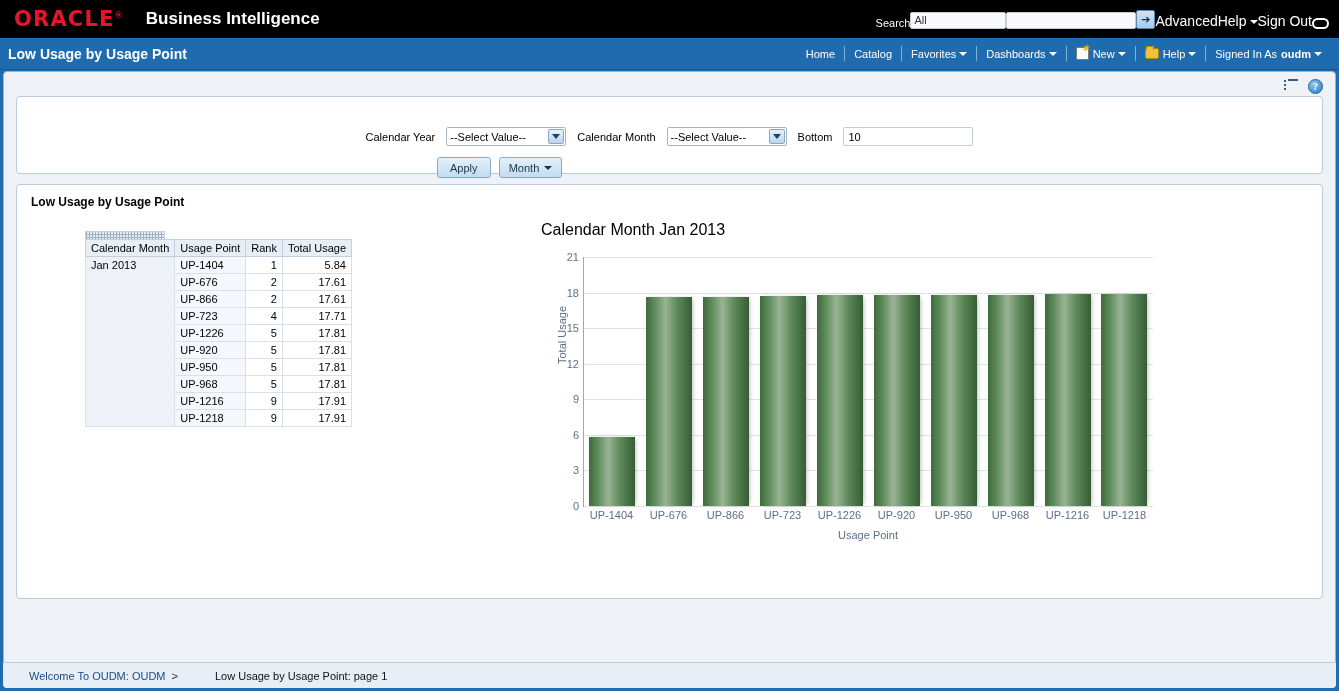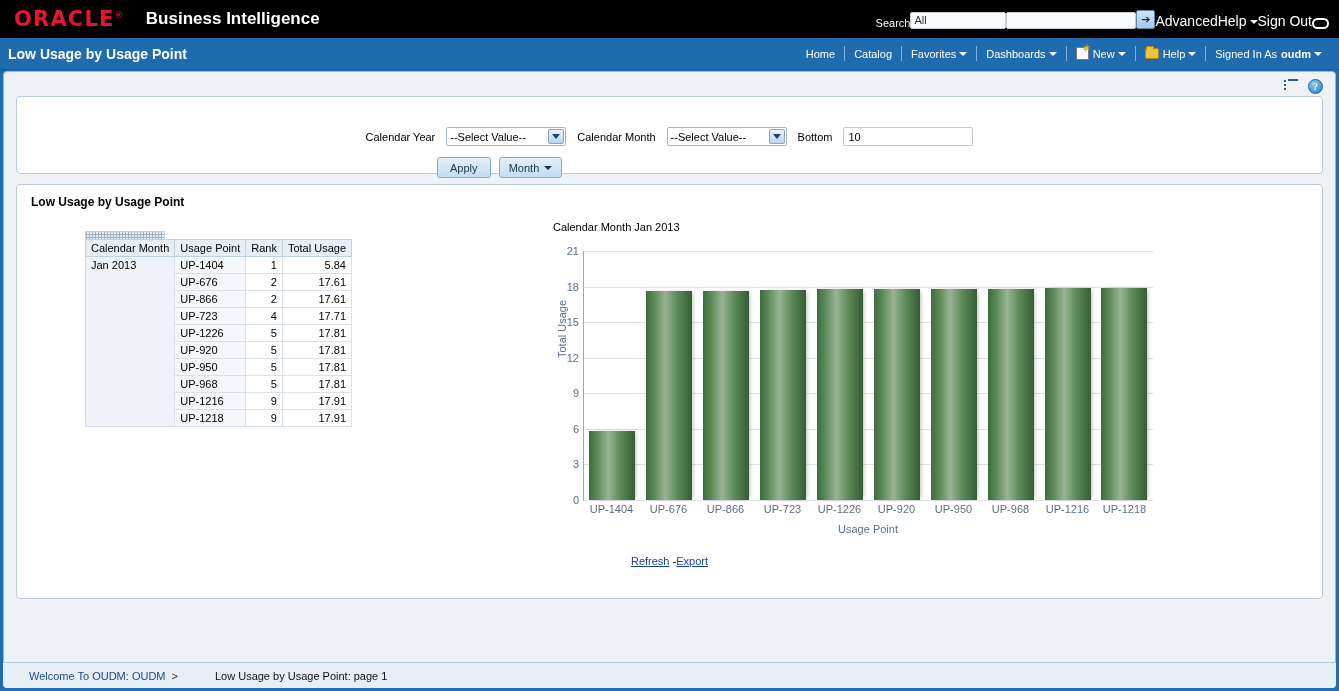--- a/index.html
+++ b/index.html
@@ -191,21 +191,21 @@
   table.data td{
     border:1px solid #d8e0e9; padding:2px 5px; white-space:nowrap;
     background:#fff;
   }
   table.data td.month{ background:#eef2f8; vertical-align:top;margin-left:40px; }
   table.data td.num{ text-align:right; }
   table.data td.up{ background:#f4f7fb; }
 
   
   .chart-area{ position:absolute; left:524px; top:12px; width:680px; height:340px; }
-  .chart-caption{ font-size:11px; color:#000; margin-left:12px; }
+  .chart-caption{ font-size:16px; color:#000; margin-left:0; }
   .chart-box{ position:relative; width:640px; height:250px; margin-top:18px; }
   .y-title{
     position:absolute; left:-8px; top:72px; transform:rotate(-90deg);
     transform-origin:center; font-size:11px; color:#5b6f87; white-space:nowrap;
   }
   .plot{
     position:absolute; left:42px; top:0; right:28px; bottom:0;
     border-left:1px solid #9aa8b8; border-bottom:1px solid #9aa8b8;
   }
   .gridline{
@@ -489,24 +489,20 @@
               <span>UP-950</span>
               <span>UP-968</span>
               <span>UP-1216</span>
               <span>UP-1218</span>
             </div>
           <div class="x-title">Usage Point</div>
         </div>
       </div>
     </div>
 
-    <div class="links-row">
-      <a href="#">Refresh</a>
-      <span>-</span><a href="#">Export</a>
-    </div>
   </div>
 </div>
 
 <div class="footer">
   <a href="#">Welcome To OUDM: OUDM</a>
   <span class="sepgt">&gt;</span>
   <span class="cur">Low Usage by Usage Point: page 1</span>
 </div>
 
 </body></html>

